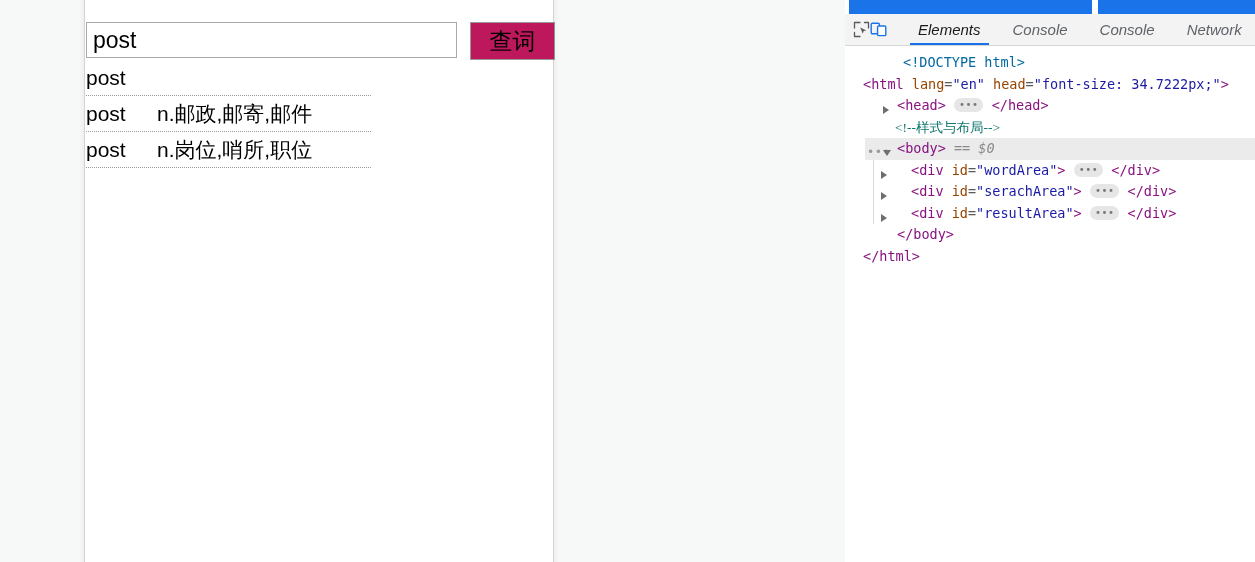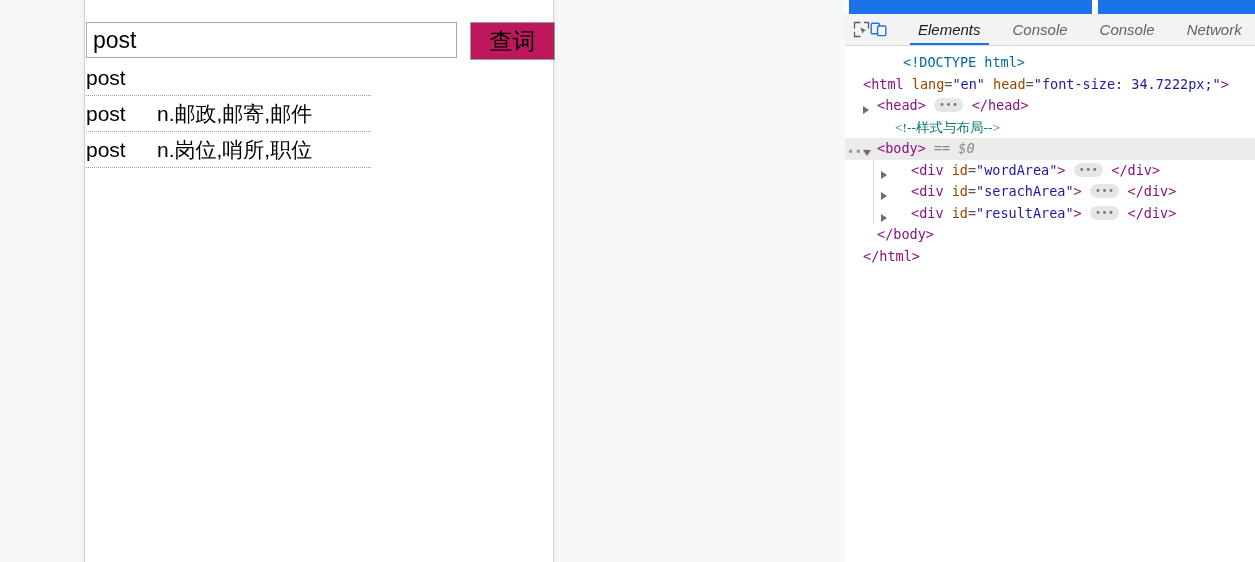--- a/index.html
+++ b/index.html
@@ -216,21 +216,21 @@
     white-space: nowrap;
   }
   .dom-line {
     position: relative;
     padding-left: 18px;
     height: 21.5px;
   }
   .dom-line.highlight {
     background: #ebebeb;
   }
-  .ind1 { padding-left: 32px; }
+  .ind1 { padding-left: 32px; margin-left: 20px; }
   .ind2 { padding-left: 50px; }
   .ind3 { padding-left: 66px; }
 
   .tri {
     display: inline-block;
     width: 0;
     height: 0;
     border-top: 4.5px solid transparent;
     border-bottom: 4.5px solid transparent;
     border-left: 6px solid #6e6e6e;

